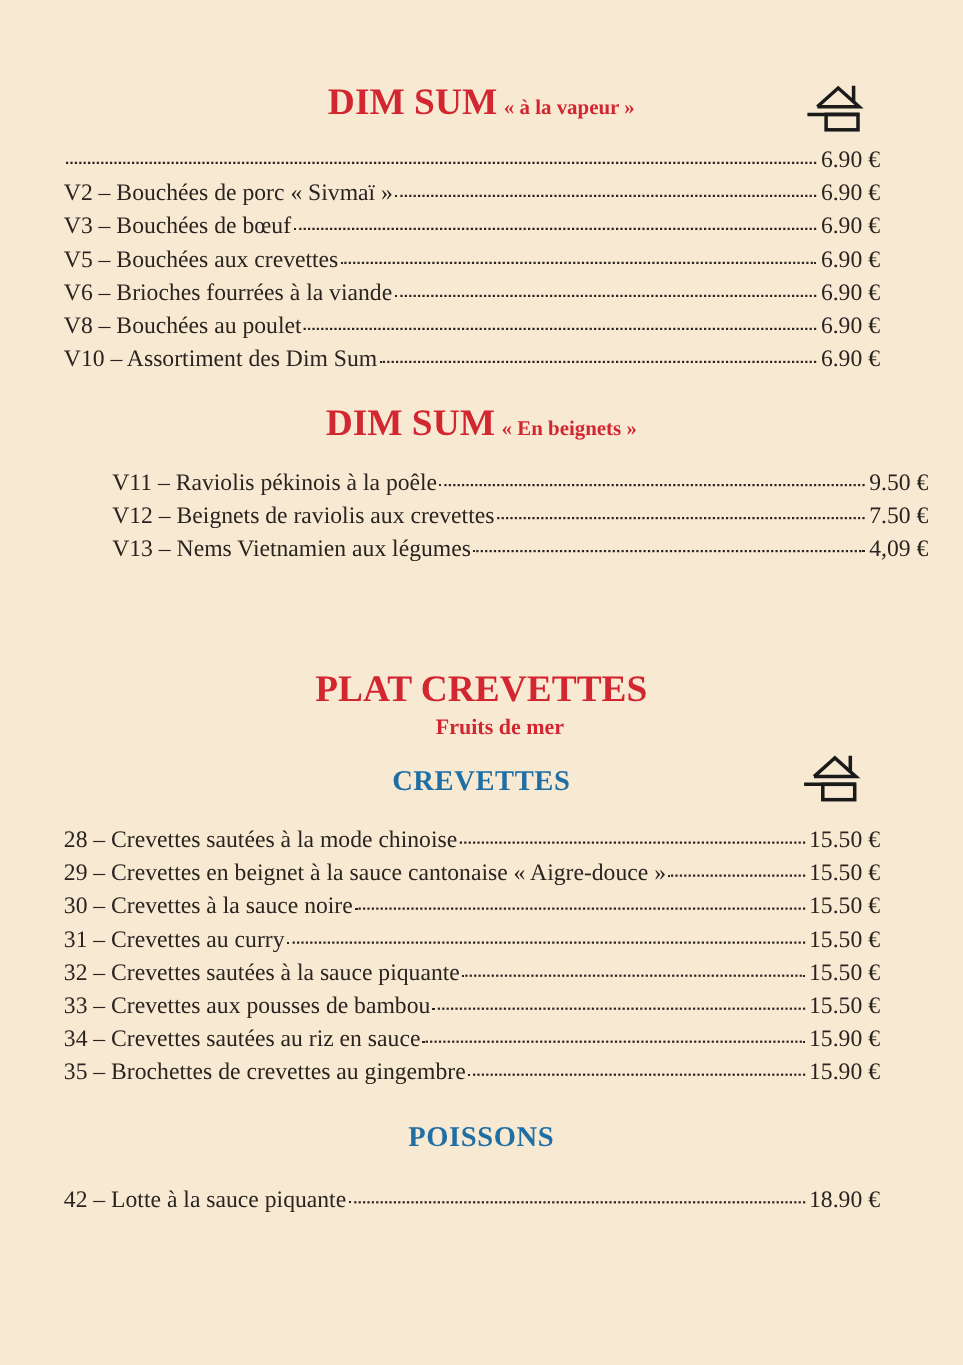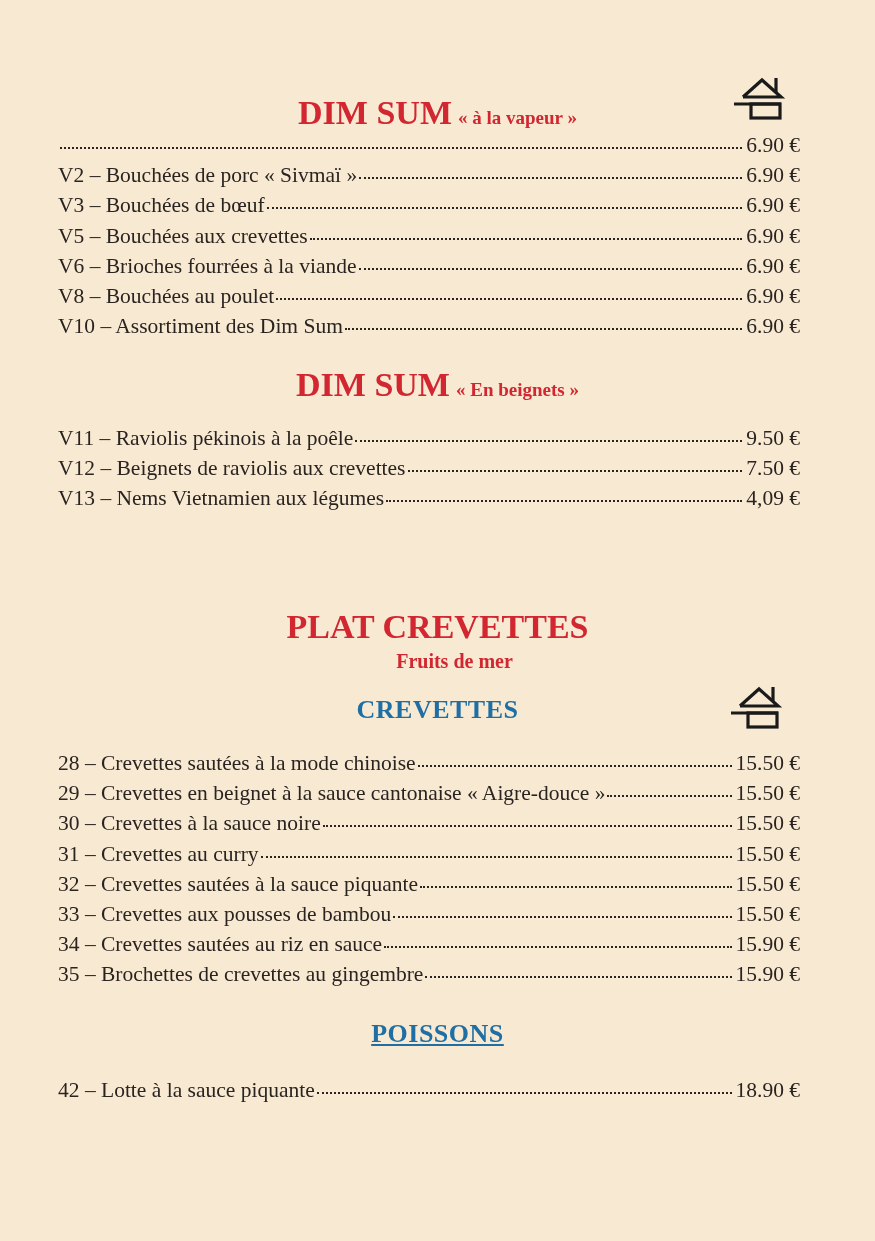--- a/index.html
+++ b/index.html
@@ -57,21 +57,21 @@
   }
   .row .price { flex: 0 0 auto; }
   .house {
     position: absolute;
     width: 56px; height: 46px;
   }
 </style>
 </head>
 <body>
 
-<div class="title" style="top:75px;margin-top:19px;">
+<div class="title" style="top:75px;">
   <span>DIM SUM</span><span class="sub">« à la vapeur »</span>
 </div>
 <svg class="house" style="left:731px; top:76px;" viewBox="0 0 56 46">
   <polyline points="12,21 31,4 50,21 12,21" fill="none" stroke="#1a1a1a" stroke-width="3.2" stroke-linejoin="miter"></polyline>
   <line x1="45" y1="2" x2="45" y2="16" stroke="#1a1a1a" stroke-width="3.2"></line>
   <line x1="3" y1="28" x2="50" y2="28" stroke="#1a1a1a" stroke-width="3.2"></line>
   <rect x="20" y="28" width="29" height="14" fill="none" stroke="#1a1a1a" stroke-width="3.2"></rect>
 </svg>
 <div class="list" style="top:133px;" id="list-vapeur">
     <div class="row">
@@ -106,21 +106,21 @@
     <div class="row">
       <span class="name">V10 – Assortiment des Dim Sum</span>
       <span class="dots"></span>
       <span class="price">6.90 €</span>
     </div>
   </div>
 
 <div class="title" style="top:366px;">
   <span>DIM SUM</span><span class="sub">« En beignets »</span>
 </div>
-<div class="list" style="top:426px;" id="list-beignets">
+<div class="list" style="top:426px;margin-left:44px;" id="list-beignets">
     <div class="row">
       <span class="name">V11 – Raviolis pékinois à la poêle</span>
       <span class="dots"></span>
       <span class="price">9.50 €</span>
     </div>
     <div class="row">
       <span class="name">V12 – Beignets de raviolis aux crevettes</span>
       <span class="dots"></span>
       <span class="price">7.50 €</span>
     </div>
@@ -177,20 +177,20 @@
       <span class="dots"></span>
       <span class="price">15.90 €</span>
     </div>
     <div class="row">
       <span class="name">35 – Brochettes de crevettes au gingembre</span>
       <span class="dots"></span>
       <span class="price">15.90 €</span>
     </div>
   </div>
 
-<div class="blue" style="top:1019px;text-decoration:underline;">POISSONS</div>
+<div class="blue" style="top:1019px;">POISSONS</div>
 <div class="list" style="top:1078px;" id="list-poissons">
     <div class="row">
       <span class="name">42 – Lotte à la sauce piquante</span>
       <span class="dots"></span>
       <span class="price">18.90 €</span>
     </div>
   </div>
 
 </body></html>

